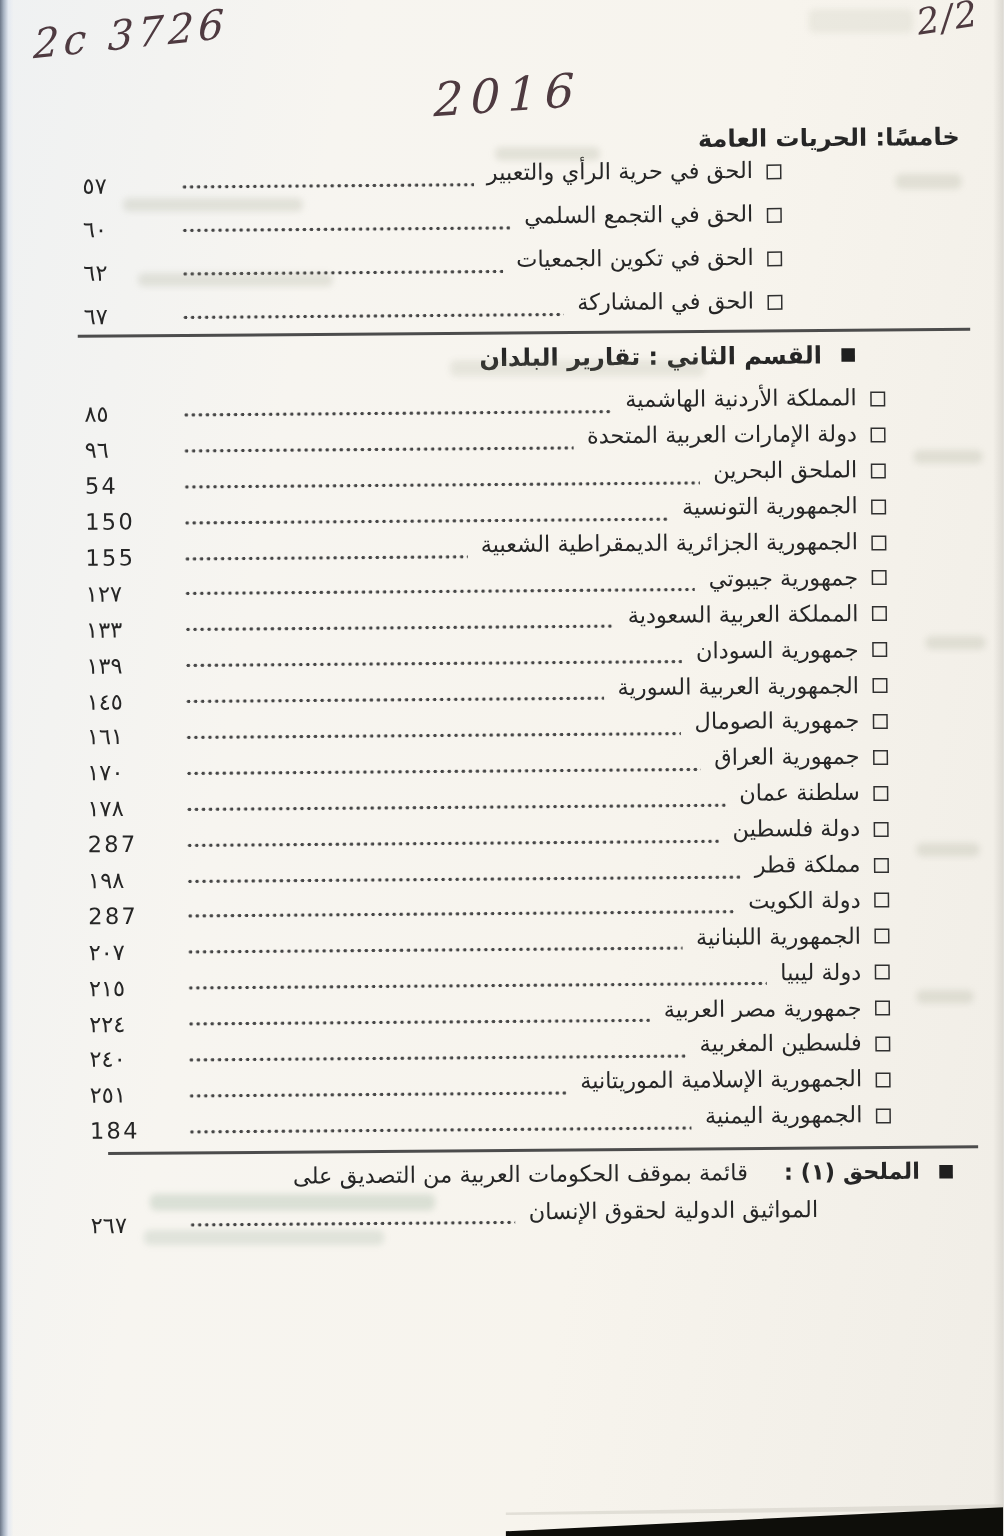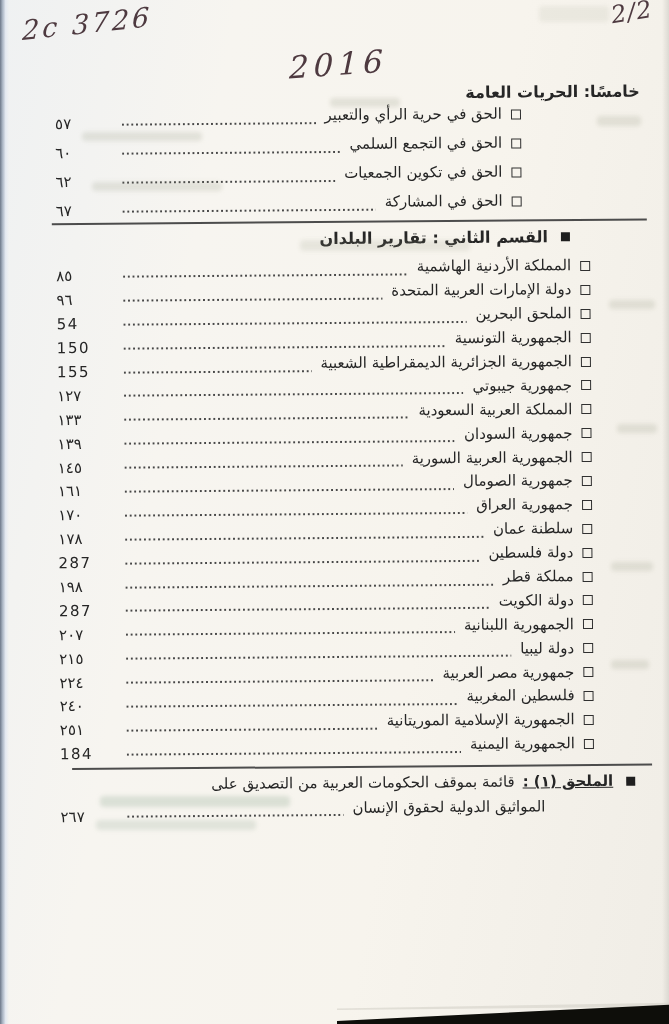--- a/index.html
+++ b/index.html
@@ -40,21 +40,21 @@
   #list-countries .row{height:23.9px;padding-right:53px;}
   .cb{width:8px;height:8px;border:1.3px solid #303030;margin-left:9px;flex:none;background:transparent;}
   .lbl{white-space:nowrap;}
   .dots{flex:1;height:6px;margin:0 9px 0 14px;position:relative;top:7px;
         background-image:radial-gradient(circle at 2px 3px,#464646 1.05px,rgba(0,0,0,0) 1.35px);
         background-size:4.7px 6px;background-repeat:repeat-x;background-position:left center;}
   .num{width:52px;flex:none;direction:ltr;text-align:left;font-size:15px;letter-spacing:1.5px;
         position:relative;top:7px;}
   
   #appendix-line1{position:absolute;top:774px;right:36px;display:flex;direction:rtl;align-items:center;font-size:15px;}
-  #appendix-line1 .bold{font-weight:bold;margin-left:8px;white-space:nowrap;text-decoration:underline;}
+  #appendix-line1 .bold{font-weight:bold;margin-left:24px;white-space:nowrap;}
   #appendix-line1 .lbl{white-space:nowrap;}
   #appendix-line2{position:absolute;top:797px;right:126px;left:58px;display:flex;direction:rtl;
         align-items:center;font-size:15px;line-height:22px;}
   
   .ghost{position:absolute;background:rgba(146,150,126,0.20);filter:blur(2px);border-radius:4px;}
 </style>
 </head>
 <body>
 
 <div class="page">

